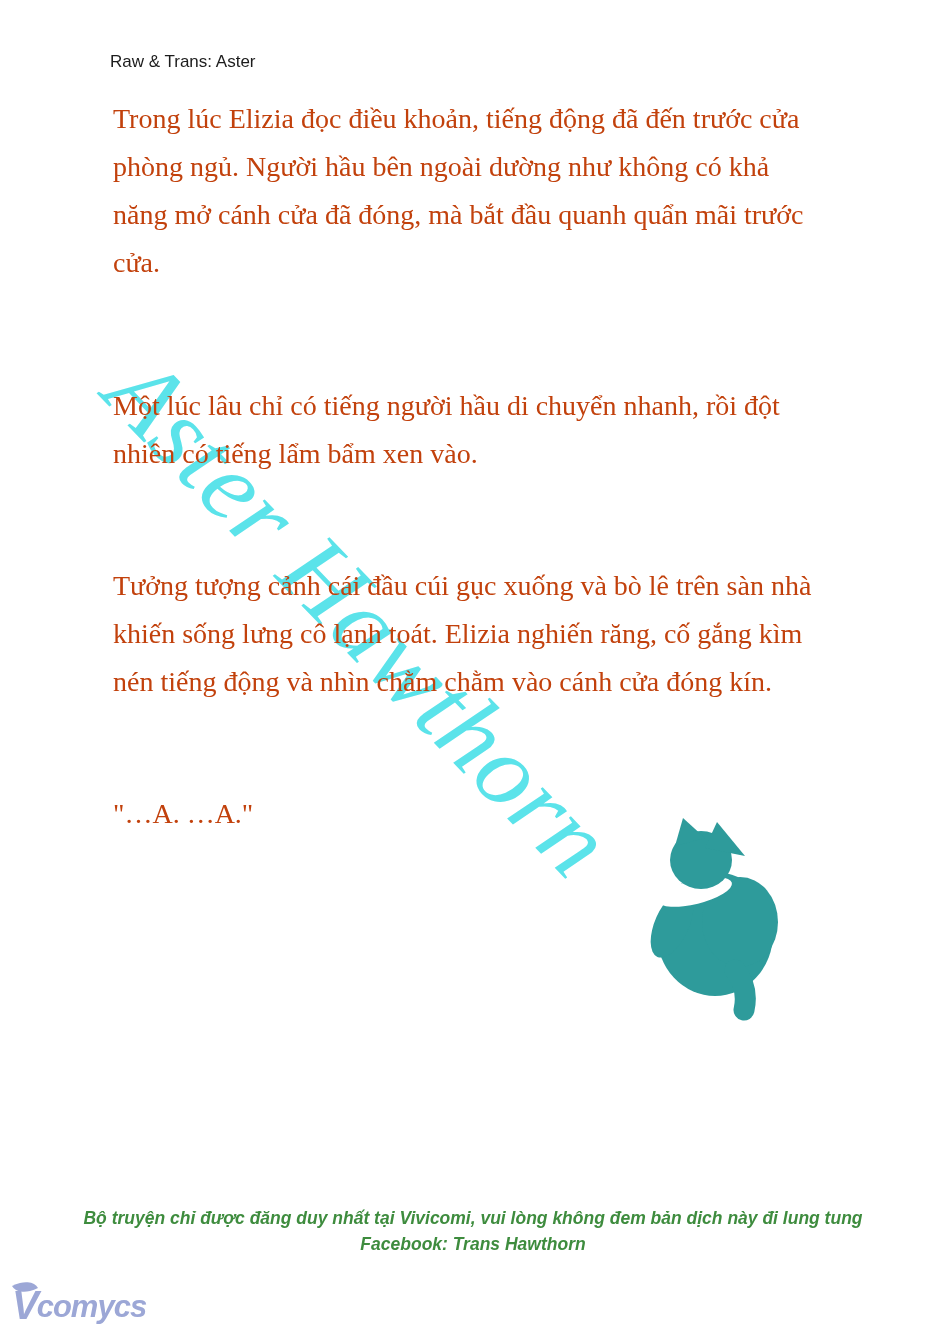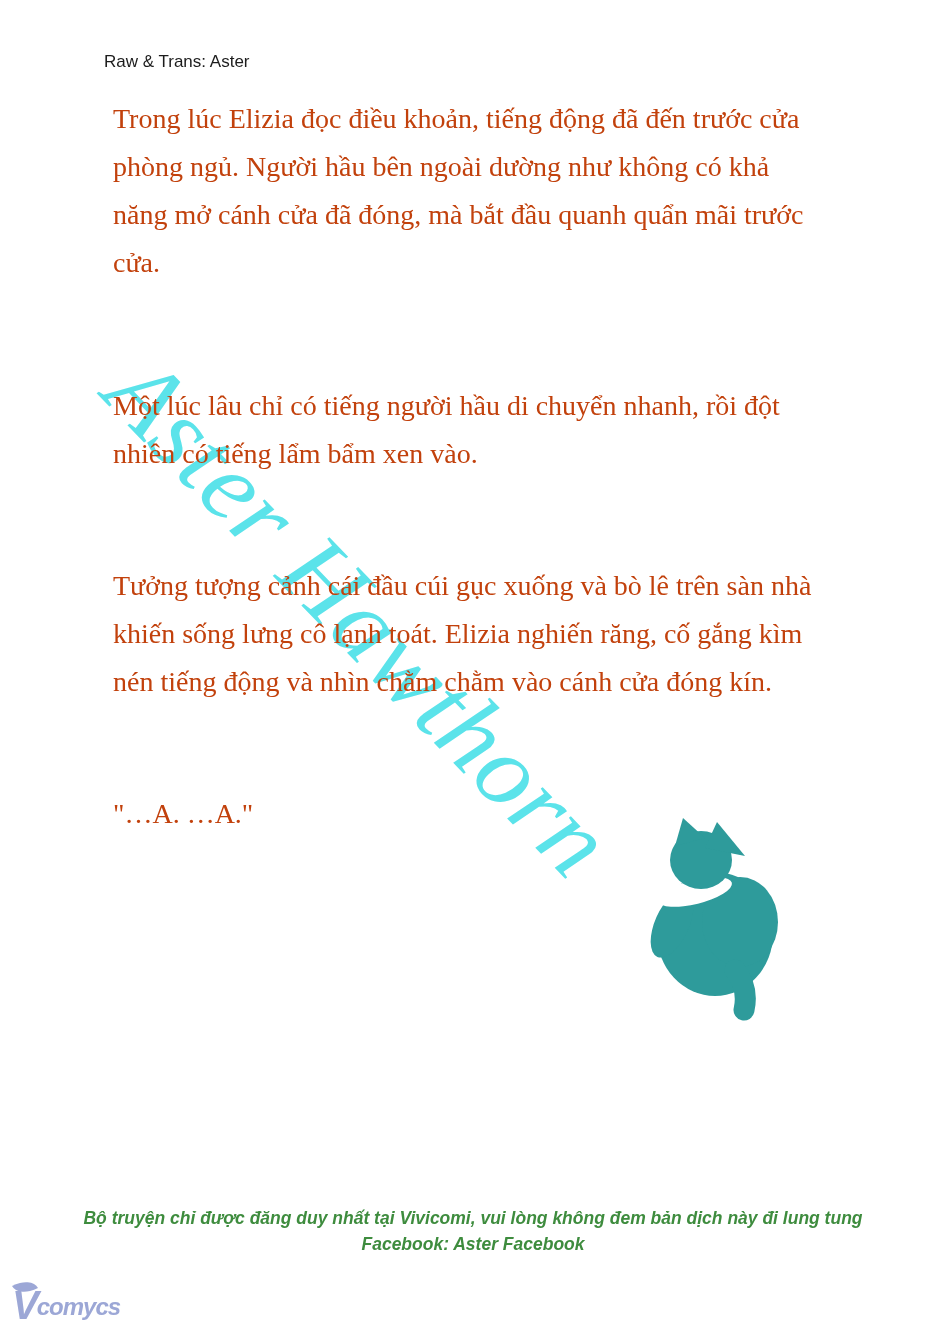--- a/index.html
+++ b/index.html
@@ -5,21 +5,21 @@
   html,body{margin:0;padding:0;background:#e8e8e8;}
   .page{
     position:relative;
     width:950px;height:1343px;
     background:#ffffff;
     overflow:hidden;
     font-family:"Liberation Serif","DejaVu Serif",serif;
     color:#111;
   }
   .credit{
-    position:absolute;left:104px;top:52px;
+    position:absolute;left:110px;top:52px;
     font-family:"Liberation Sans","DejaVu Sans",sans-serif;
     font-size:17px;color:#1c1c1c;z-index:2;
   }
   .watermark{
     position:absolute;left:168px;top:332px;
     transform:rotate(46deg);transform-origin:0 0;
     font-family:"Liberation Serif","DejaVu Serif",serif;
     font-style:italic;
     font-size:103px;letter-spacing:1px;
     color:#5BE3EA;
@@ -58,21 +58,21 @@
     display:flex;align-items:flex-end;
   }
   .logo .leaf{
     position:absolute;left:2px;top:-8px;
     width:22px;height:14px;
     background:#9CA7D6;
     border-radius:0 100% 0 100%;
     transform:rotate(-28deg);
   }
   .logo .v{font-size:40px;line-height:34px;letter-spacing:-2px;}
-  .logo .rest{font-size:24px;line-height:30px;letter-spacing:-1px;text-align:right;}
+  .logo .rest{font-size:31px;line-height:30px;letter-spacing:-1px;text-align:right;}
 </style>
 </head>
 <body>
 
 <div class="page">
 
   <div class="credit">Raw &amp; Trans: Aster</div>
 
   <div class="watermark">Aster Hawthorn</div>
 
@@ -103,21 +103,21 @@
     <p class="gap-c">Một lúc lâu chỉ có tiếng người hầu di chuyển nhanh, rồi đột
 nhiên có tiếng lẩm bẩm xen vào.</p>
     <p class="gap-c">Tưởng tượng cảnh cái đầu cúi gục xuống và bò lê trên sàn nhà
 khiến sống lưng cô lạnh toát. Elizia nghiến răng, cố gắng kìm
 nén tiếng động và nhìn chằm chằm vào cánh cửa đóng kín.</p>
     <p>"…A. …A."</p>
   </div>
 
   <div class="footer">
     <div>Bộ truyện chỉ được đăng duy nhất tại Vivicomi, vui lòng không đem bản dịch này đi lung tung</div>
-    <div>Facebook: Aster Facebook</div>
+    <div>Facebook: Trans Hawthorn</div>
   </div>
 
   <div class="logo">
     <span class="leaf"></span>
     <span class="v">V</span>
     <span class="rest">comycs</span>
   </div>
 
 </div>
 

